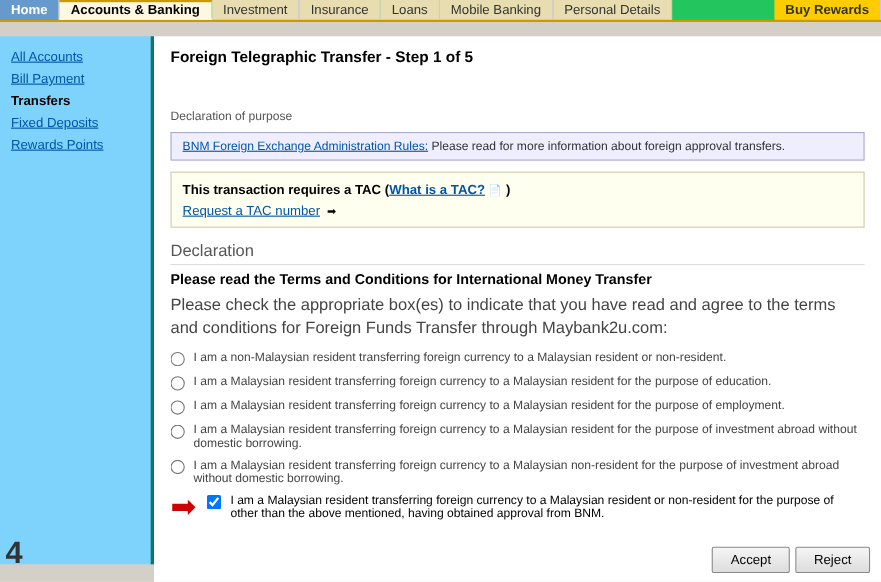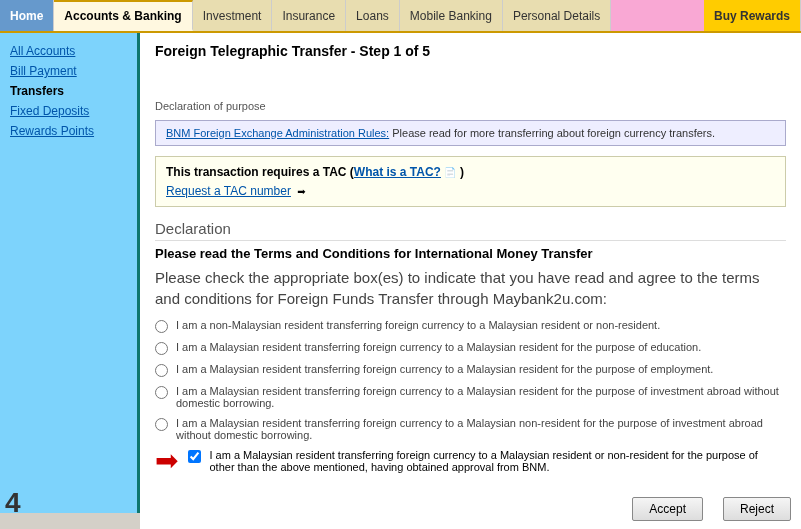--- a/index.html
+++ b/index.html
@@ -2,23 +2,23 @@
 <html><head>
   <meta charset="utf-8">
   <style>
     * { margin: 0; padding: 0; box-sizing: border-box; }
     body { font-family: Arial, sans-serif; font-size: 12px; background: #d4d0c8; width: 801px; height: 529px; overflow: hidden; }
 
     
     #top-nav {
       display: flex;
       align-items: stretch;
-      background: #f9a8d4;
+      background: #22c55e;
       border-bottom: 2px solid #cc9900;
-      height: 33px;
+      height: 20px;
     }
     .nav-tab {
       padding: 0 10px;
       display: flex;
       align-items: center;
       cursor: pointer;
       font-size: 12px;
       border-right: 1px solid #ccc;
       background: #e8ddb0;
       color: #333;
@@ -191,21 +191,21 @@
       font-weight: bold;
       color: #333;
     }
 
     
     .footer-buttons {
       position: absolute;
       bottom: 8px;
       right: 10px;
       display: flex;
-      gap: 20px;
+      gap: 5px;
     }
     .btn {
       padding: 4px 16px;
       font-size: 12px;
       cursor: pointer;
       border: 1px solid #888;
       background: linear-gradient(to bottom, #f5f5f5, #ddd);
       color: #000;
       border-radius: 2px;
     }
@@ -230,21 +230,21 @@
   <span class="sidebar-item bold">Transfers</span>
   <a class="sidebar-item">Fixed Deposits</a>
   <a class="sidebar-item">Rewards Points</a>
 </div>
 
 <div id="main">
   <div class="page-title">Foreign Telegraphic Transfer - Step 1 of 5</div>
   <div class="page-subtitle">Declaration of purpose</div>
 
   <div class="info-box">
-    <span class="link">BNM Foreign Exchange Administration Rules:</span><span> Please read for more transferring about foreign currency transfers.</span>
+    <span class="link">BNM Foreign Exchange Administration Rules:</span><span> Please read for more information about foreign approval transfers.</span>
   </div>
 
   <div class="tac-section">
     <div class="tac-title">
       <span>This transaction requires a TAC (</span><span class="tac-link">What is a TAC?</span>
       <span style="font-size:10px;">📄</span>
       <span>)</span>
     </div>
     <div style="margin-top:4px;">
       <span class="tac-link">Request a TAC number</span>

